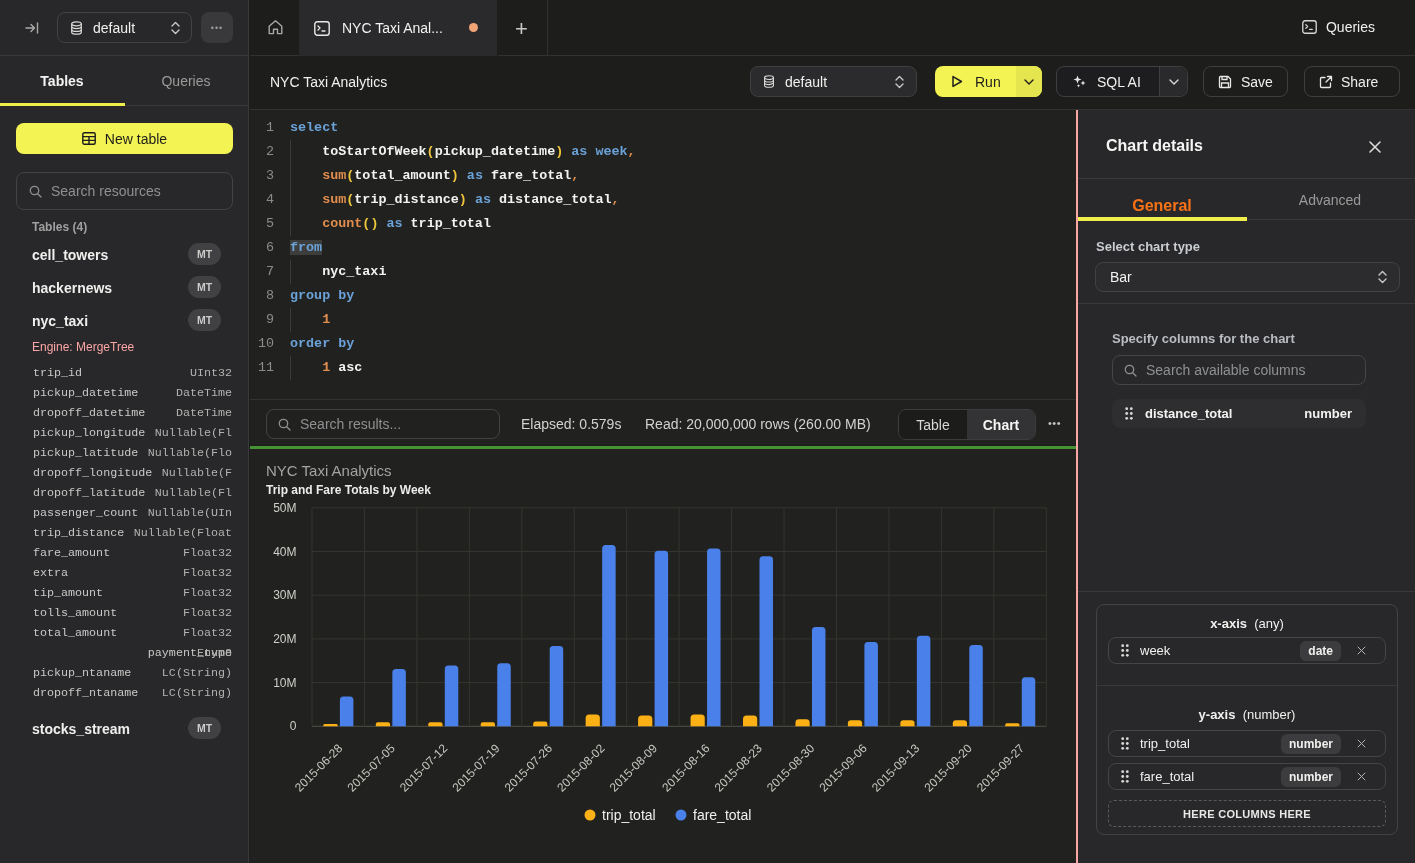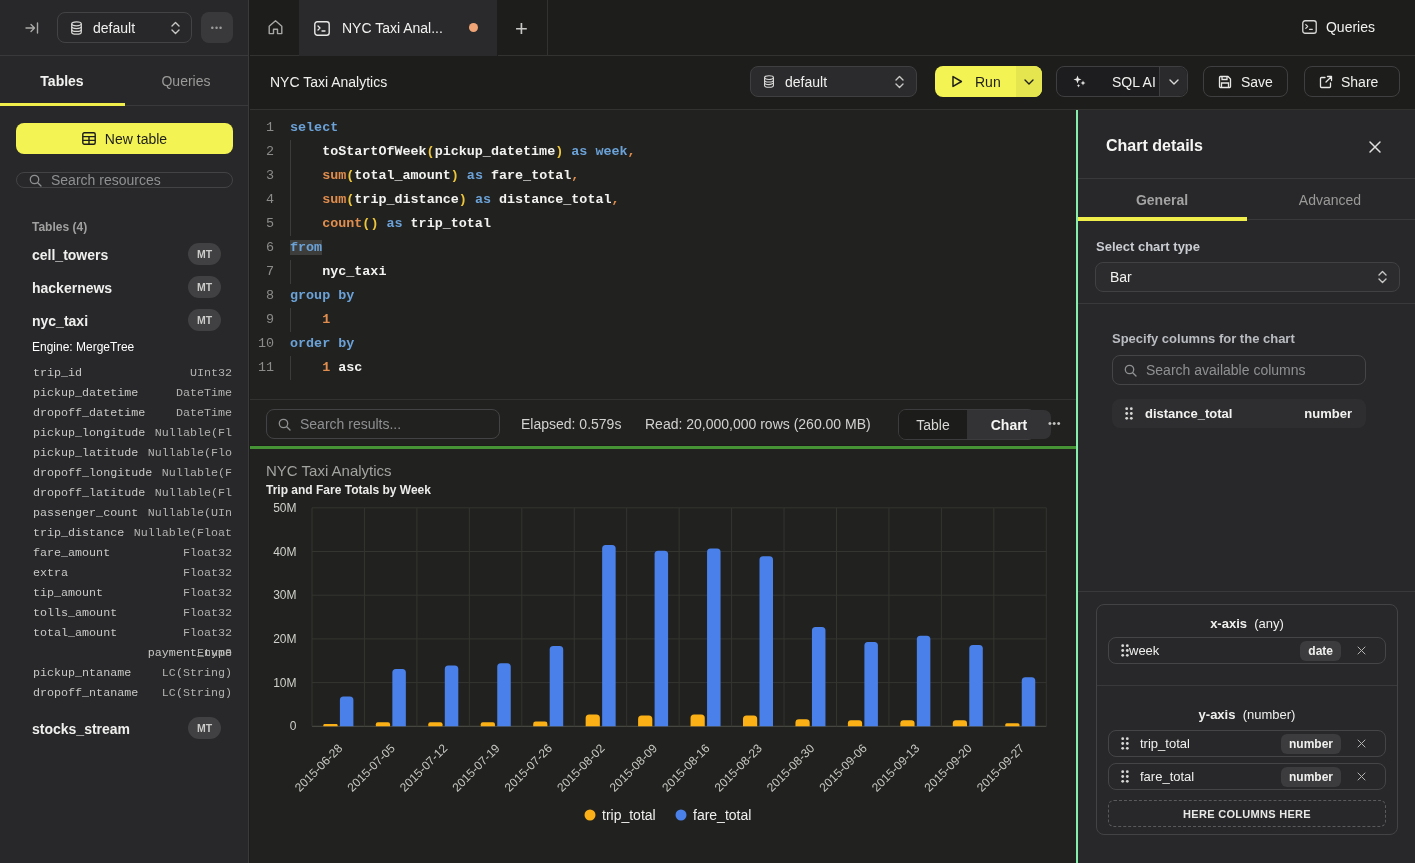--- a/index.html
+++ b/index.html
@@ -19,30 +19,30 @@
              background:#39393b; border-radius:8px; color:#9c9c9a; font-size:9px;
              display:flex; align-items:center; justify-content:center; letter-spacing:1px; }
   .sb-tabs { position:absolute; left:0; top:56px; width:100%; height:50px;
              border-bottom:1px solid #39393b; }
   .sb-tab { position:absolute; top:0; width:124px; height:50px; display:flex;
             align-items:center; justify-content:center; font-size:14px; }
   .yellow-underline { position:absolute; left:0; top:47px; width:125px; height:3px; background:#f0ee4b; }
   .newtable { position:absolute; left:16px; top:123px; width:217px; height:31px;
               background:#f3f354; border-radius:8px; display:flex; align-items:center;
               justify-content:center; color:#1d1d1b; font-size:14px; }
-  .sb-search { position:absolute; left:16px; top:172px; width:217px; height:16px;
+  .sb-search { position:absolute; left:16px; top:172px; width:217px; height:38px;
                border:1px solid #434345; border-radius:8px; display:flex; align-items:center;
                color:#8e9092; font-size:14px; }
   .sb-cap { position:absolute; left:32px; color:#a0a0a0; font-size:12px; font-weight:bold; }
   .tbl-row { position:absolute; left:32px; width:199px; height:20px; }
   .tbl-name { font-size:14px; font-weight:bold; color:#efefed; }
   .mt { position:absolute; right:10px; top:-3px; width:33px; height:22px; background:#414143;
         border-radius:11px; color:#cbcbc9; font-size:10.5px; font-weight:bold;
         display:flex; align-items:center; justify-content:center; }
-  .engine { position:absolute; left:32px; color:#ffffff; font-size:12px; }
+  .engine { position:absolute; left:32px; color:#fca5a5; font-size:12px; }
   .col-row { position:absolute; left:33px; width:199px; font-family:"Liberation Mono", monospace;
              font-size:11.7px; color:#c9c9c7; white-space:pre; }
   .col-row b { position:absolute; right:0; font-weight:normal; color:#b2b2b0; }
 
   
   .tabbar { position:absolute; left:250px; top:0; width:1165px; height:56px;
             background:#1d1d1b; border-bottom:1px solid #323230; }
   .doc-tab { position:absolute; left:49px; top:0; width:199px; height:56px; background:#2a2a2c;
              display:flex; align-items:center; border-right:1px solid #1d1d1b; }
   .tab-title { color:#f2f2f0; font-size:14px; }
@@ -69,21 +69,21 @@
   
   .resultsbar { position:absolute; left:250px; top:399px; width:828px; height:46px;
                 background:#21211f; border-top:1px solid #323230; }
 
   
   .chartpanel { position:absolute; left:250px; top:446px; width:828px; height:417px;
                 background:#21211f; border-top:3px solid #459334; }
 
   
   .rightpanel { position:absolute; left:1076px; top:110px; width:339px; height:753px;
-                background:#28282a; border-left:2px solid #86efac; }
+                background:#28282a; border-left:2px solid #fca5a5; }
   .rp-row { position:absolute; display:flex; align-items:center; border:1px solid #454547;
             border-radius:8px; font-size:13px; color:#f0f0ee; }
   .badge { background:#3c3c3e; border-radius:6px; padding:3px 8px; font-weight:bold; font-size:12px; }
   svg { display:block; }
 </style>
 </head>
 <body>
 <div class="app">
 
   <div class="sidebar">
@@ -200,21 +200,21 @@
         <path d="M2 1.6 L10.4 6.5 L2 11.4 Z" stroke="#1f1f1d" stroke-width="1.5" fill="none" stroke-linejoin="round"></path>
       </svg>
       <span style="margin-left:12px;">Run</span>
       <div style="position:absolute; right:0; width:26px; height:31px; background:#e5e64f; border-radius:0 8px 8px 0; display:flex; align-items:center; justify-content:center;">
         <svg width="10" height="6" viewBox="0 0 10 6">
             <path d="M1 1 L5 5 L9 1" stroke="#1f1f1d" stroke-width="1.4" fill="none" stroke-linecap="round" stroke-linejoin="round"></path>
           </svg>
       </div>
     </div>
 
-    <div class="btn" style="left:806px; width:132px; background:#1d1d1f;gap:15px;">
+    <div class="btn" style="left:806px; width:132px; background:#1d1d1f;">
       <svg style="margin-left:15px;" width="15" height="15" viewBox="0 0 15 15">
         <path d="M5.5 1.5 L6.6 4.4 L9.5 5.5 L6.6 6.6 L5.5 9.5 L4.4 6.6 L1.5 5.5 L4.4 4.4 Z" fill="#e8e8e6"></path>
         <path d="M11 6.5 L11.7 8.3 L13.5 9 L11.7 9.7 L11 11.5 L10.3 9.7 L8.5 9 L10.3 8.3 Z" fill="#e8e8e6"></path>
         <path d="M6.5 10 L7 11.3 L8.3 11.8 L7 12.3 L6.5 13.6 L6 12.3 L4.7 11.8 L6 11.3 Z" fill="#e8e8e6"></path>
       </svg>
       <span style="margin-left:10px;">SQL AI</span>
       <div style="position:absolute; right:0; width:28px; height:29px; background:#2a2a2c; border-radius:0 8px 8px 0; border-left:1px solid #3f3f41; display:flex; align-items:center; justify-content:center;">
         <svg width="10" height="6" viewBox="0 0 10 6">
             <path d="M1 1 L5 5 L9 1" stroke="#d8d8d6" stroke-width="1.4" fill="none" stroke-linecap="round" stroke-linejoin="round"></path>
           </svg>
@@ -257,21 +257,21 @@
       <svg style="margin-left:11px;" width="13" height="13" viewBox="0 0 13 13">
         <circle cx="5.5" cy="5.5" r="4.2" stroke="#8e9092" stroke-width="1.3" fill="none"></circle>
         <path d="M8.7 8.7 L12 12" stroke="#8e9092" stroke-width="1.3" stroke-linecap="round"></path>
       </svg>
       <span style="margin-left:9px;">Search results...</span>
     </div>
     <div class="abs" style="left:271px; top:16px; color:#d2d2d0; font-size:14px;">Elapsed: 0.579s</div>
     <div class="abs" style="left:395px; top:16px; color:#d2d2d0; font-size:14px;">Read: 20,000,000 rows (260.00 MB)</div>
     <div class="abs" style="left:648px; top:9px; width:138px; height:31px; border:1px solid #3c3c3e; border-radius:8px;">
       <div class="abs" style="left:0; top:0; width:68px; height:29px; background:#1c1c1a; border-radius:7px 0 0 7px; display:flex; align-items:center; justify-content:center; color:#d8d8d6; font-size:14px;">Table</div>
-      <div class="abs" style="left:68px; top:0; width:84px; height:29px; background:#333335; border-radius:0 7px 7px 0; display:flex; align-items:center; justify-content:center; color:#f5f5f3; font-size:14px; font-weight:bold;">Chart</div>
+      <div class="abs" style="left:68px; top:0; width:68px; height:29px; background:#333335; border-radius:0 7px 7px 0; display:flex; align-items:center; justify-content:center; color:#f5f5f3; font-size:14px; font-weight:bold;">Chart</div>
     </div>
     <div class="abs" style="left:798px; top:17px; color:#c2c2c0; font-size:11px; letter-spacing:0.5px;">•••</div>
   </div>
 
   <div class="chartpanel">
     <svg width="828" height="414" viewBox="0 0 828 414">
       <text x="16" y="27" fill="#a2a4a0" font-size="15">NYC Taxi Analytics</text>
       <text x="16" y="44.5" fill="#ececea" font-size="12" font-weight="bold">Trip and Fare Totals by Week</text>
       <line x1="62" y1="277.3" x2="796.3" y2="277.3" stroke="#50504a" stroke-width="1"></line>
       <text x="46.5" y="281.3" fill="#cfcfcb" font-size="12" text-anchor="end">0</text>
@@ -349,21 +349,21 @@
     </svg>
   </div>
 
   <div class="rightpanel">
     <div class="abs" style="left:28px; top:27px; color:#f5f5f3; font-size:16px; font-weight:bold;">Chart details</div>
     <svg class="abs" style="left:290px; top:30px;" width="14" height="14" viewBox="0 0 14 14">
       <path d="M2 2 L12 12 M12 2 L2 12" stroke="#e0e0de" stroke-width="1.5" stroke-linecap="round"></path>
     </svg>
 
     <div class="abs" style="left:0; top:68px; width:337px; height:42px; border-top:1px solid #39393b; border-bottom:1px solid #39393b;">
-      <div class="abs" style="left:0; top:0; width:168px; height:42px; display:flex; align-items:center; justify-content:center; color:#a3a3a3; font-size:14px; font-weight:bold;">General</div>
+      <div class="abs" style="left:0; top:6px; width:168px; height:42px; display:flex; align-items:center; justify-content:center; color:#f97316; font-size:16px; font-weight:bold;">General</div>
       <div class="abs" style="left:168px; top:0; width:168px; height:42px; display:flex; align-items:center; justify-content:center; color:#9a9a98; font-size:14px;">Advanced</div>
       <div class="abs" style="left:0; top:38px; width:169px; height:4px; background:#f0ee4b;"></div>
     </div>
 
     <div class="abs" style="left:18px; top:129px; color:#c9ccd0; font-size:13px; font-weight:bold;">Select chart type</div>
     <div class="abs" style="left:17px; top:152px; width:305px; height:30px; background:#2c2c2e; border:1px solid #414143; border-radius:8px; display:flex; align-items:center;">
       <span style="margin-left:14px; color:#f2f2f0; font-size:14px;">Bar</span>
       <svg style="position:absolute; right:12px;" width="9" height="14" viewBox="0 0 9 14">
         <path d="M1 5 L4.5 1.5 L8 5 M1 9 L4.5 12.5 L8 9" stroke="#c8c8c6" stroke-width="1.4" fill="none" stroke-linecap="round" stroke-linejoin="round"></path>
       </svg>
@@ -401,21 +401,21 @@
         <svg style="margin-left:12px;" width="8" height="13" viewBox="0 0 8 13">
           <g fill="#d8d8d6">
               <circle cx="1.7" cy="1.7" r="1.4"></circle>
               <circle cx="6.3" cy="1.7" r="1.4"></circle>
               <circle cx="1.7" cy="6.5" r="1.4"></circle>
               <circle cx="6.3" cy="6.5" r="1.4"></circle>
               <circle cx="1.7" cy="11.3" r="1.4"></circle>
               <circle cx="6.3" cy="11.3" r="1.4"></circle>
             </g>
         </svg>
-        <span style="margin-left:0;">week</span>
+        <span style="margin-left:11px;">week</span>
         <span class="badge" style="position:absolute; right:44px;">date</span>
         <svg style="position:absolute; right:19px;" width="9" height="9" viewBox="0 0 9 9">
             <path d="M1 1 L8 8 M8 1 L1 8" stroke="#b4b4b2" stroke-width="1" stroke-linecap="round"></path>
           </svg>
       </div>
       <div style="position:absolute; left:0; top:80px; width:100%; height:1px; background:#39393b;"></div>
       <div style="position:absolute; left:0; top:102px; width:100%; text-align:center; font-size:13px; color:#f0f0ee;"><b>y-axis</b>&nbsp;&nbsp;(number)</div>
       <div class="rp-row" style="left:11px; top:125px; width:278px; height:27px;">
         <svg style="margin-left:12px;" width="8" height="13" viewBox="0 0 8 13">
           <g fill="#d8d8d6">

